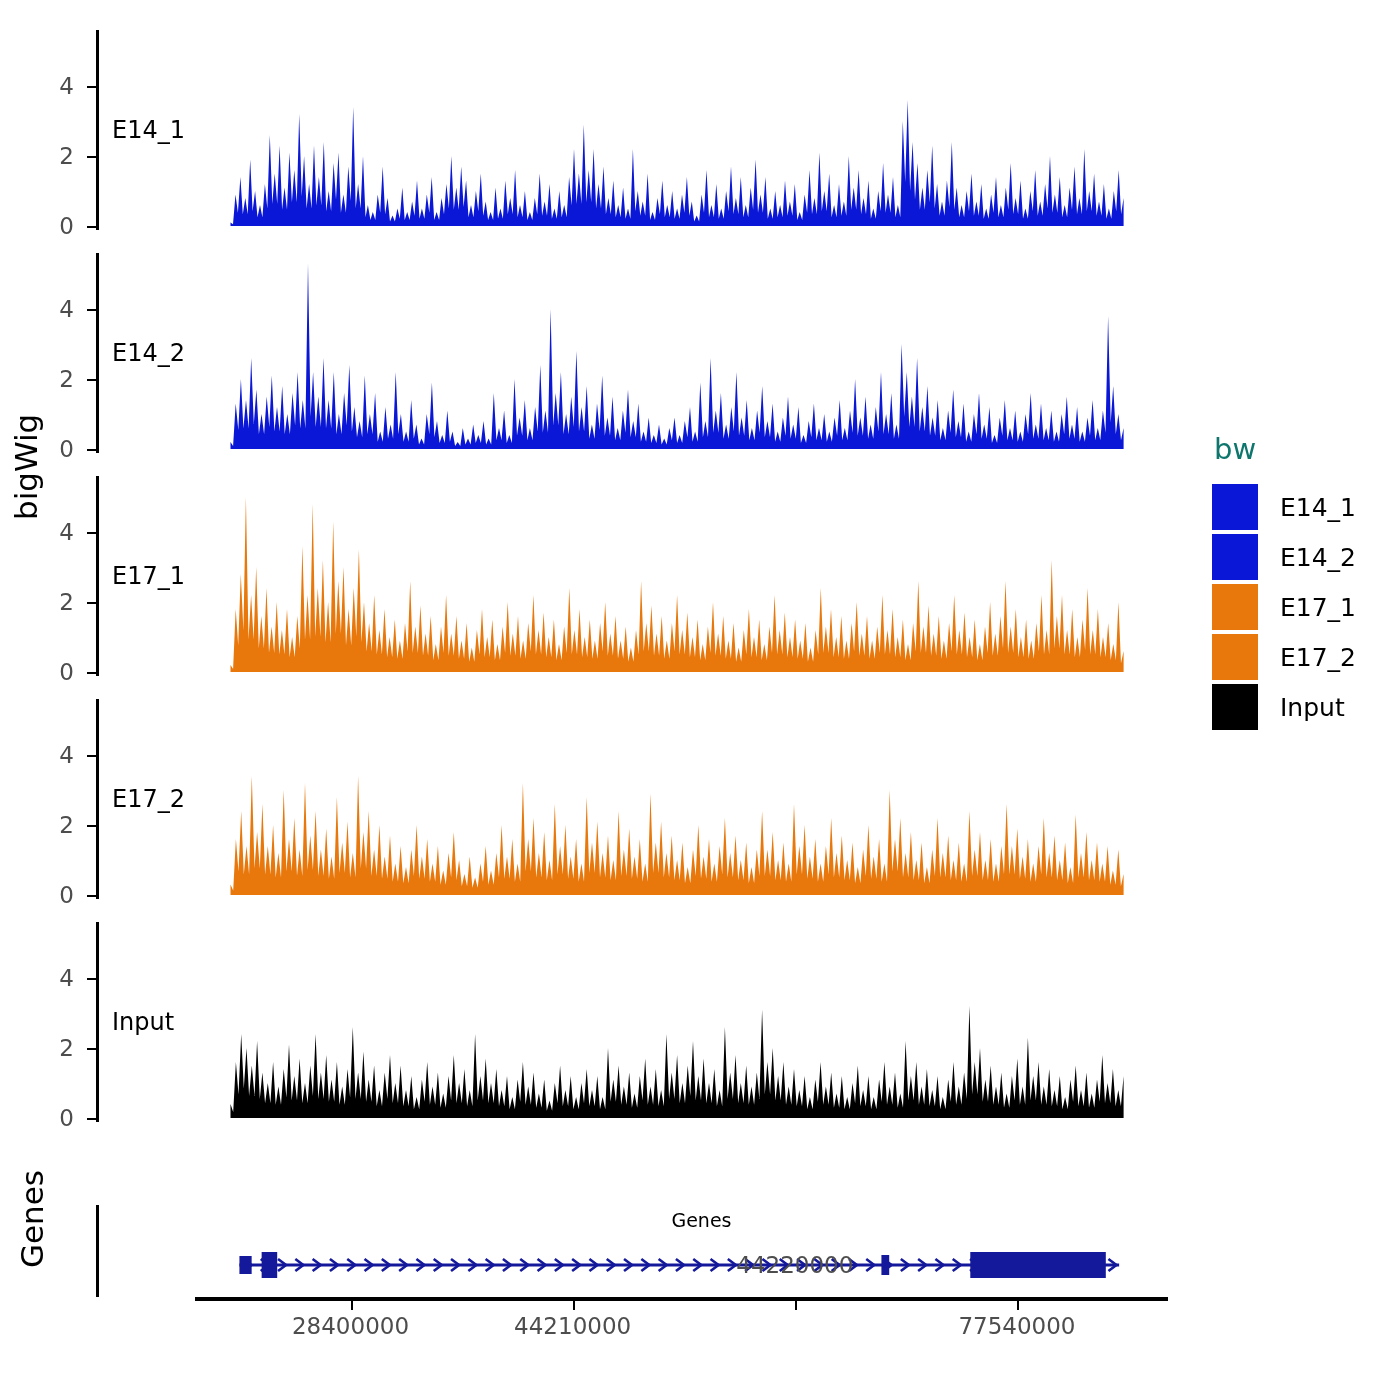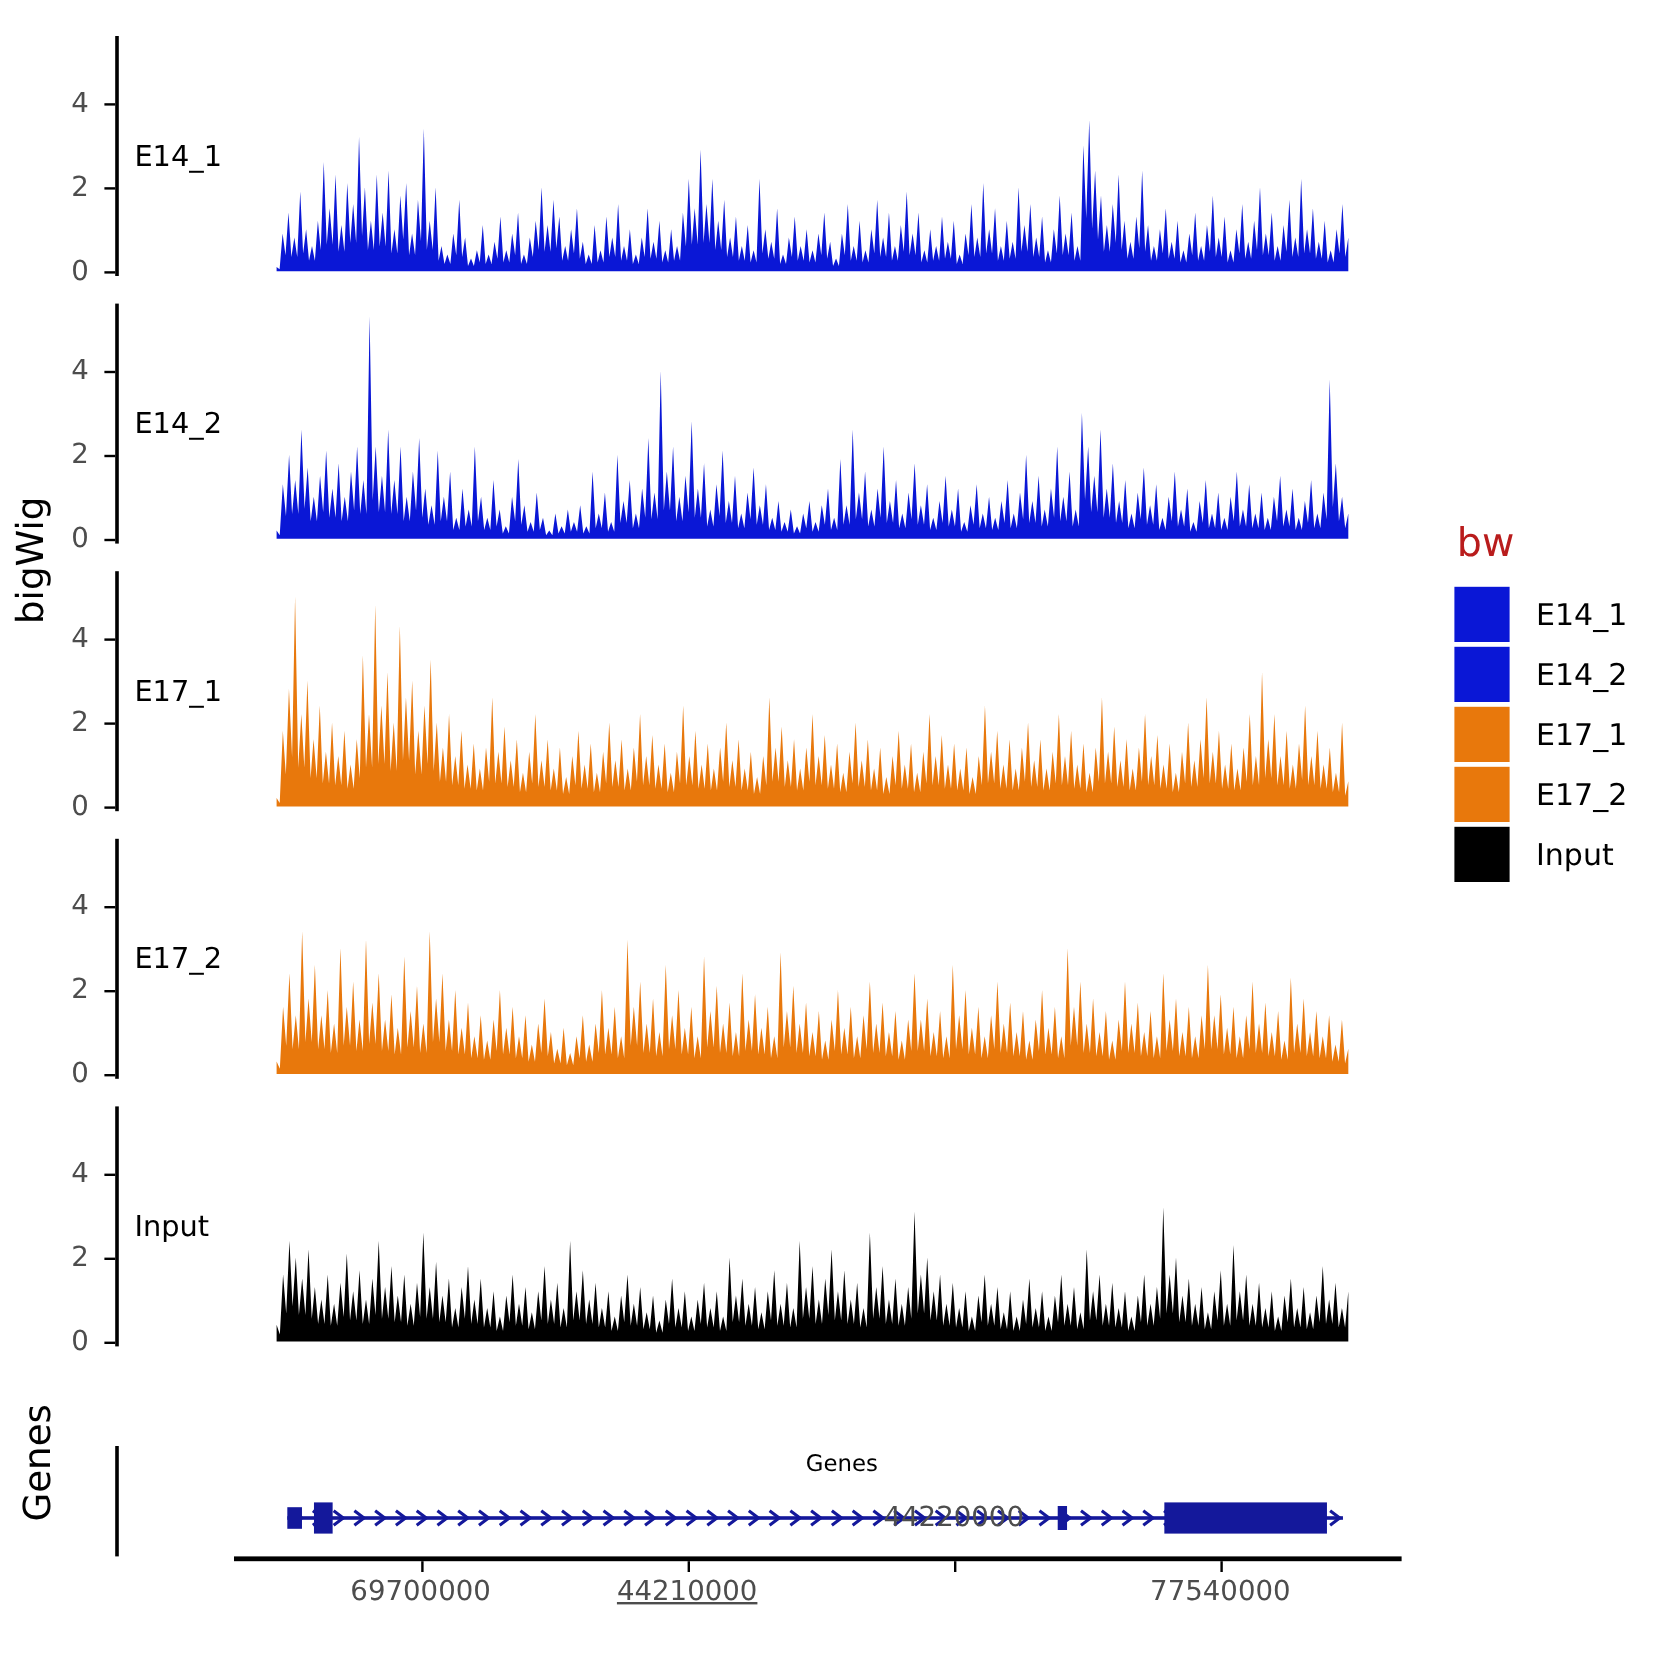--- a/index.html
+++ b/index.html
@@ -81,21 +81,21 @@
   .xticklab{
     position:absolute;
     font-size:23px; color:#4d4d4d;
     white-space:nowrap;
     transform:translateX(-50%);
   }
 
   
   .legend{position:absolute; left:1212px; top:432px;}
   .legend-title{
-    font-size:33px; color:#b91c1c; margin:0 0 16px 2px;
+    font-size:29px; color:#0f766e; margin:0 0 16px 2px;
   }
   .legend-row{
     display:flex; align-items:center;
     height:50px;
   }
   .legend-key{
     width:46px; height:46px; flex:0 0 46px;
   }
   .legend-lab{
     margin-left:22px;
@@ -247,23 +247,23 @@
         <rect x="239.42922374429224" y="19" width="12.218036529680347" height="18" fill="#14189B"></rect>
         <rect x="261.64383561643837" y="15" width="15.550228310502291" height="26" fill="#14189B"></rect>
         <rect x="881.4315068493152" y="18" width="7.7751141552510035" height="20" fill="#14189B"></rect>
         <rect x="970.2899543378995" y="15" width="135.5091324200913" height="26" fill="#14189B"></rect>
       </svg>
     </div>
 
   <div id="xaxis">
       <div class="xaxis-line" style="left: 195px; top: 1297px; width: 973px;"></div>
       <div class="xtick" style="left: 350.502px; top: 1301px;"></div>
-      <div class="xticklab" style="left: 350.502px; top: 1313px;">69700000</div>
+      <div class="xticklab" style="left: 350.502px; top: 1313px;">28400000</div>
       <div class="xtick" style="left: 572.648px; top: 1301px;"></div>
-      <div class="xticklab" style="left: 572.648px; top: 1313px; text-decoration: underline;">44210000</div>
+      <div class="xticklab" style="left: 572.648px; top: 1313px;">44210000</div>
       <div class="xtick" style="left: 794.795px; top: 1301px;"></div>
       <div class="xticklab" style="left: 794.795px; top: 1252px;">44220000</div>
       <div class="xtick" style="left: 1016.94px; top: 1301px;"></div>
       <div class="xticklab" style="left: 1016.94px; top: 1313px;">77540000</div>
     </div>
 
   <div class="legend">
     <div class="legend-title">bw</div>
     <div id="legend-items">
         <div class="legend-row">

